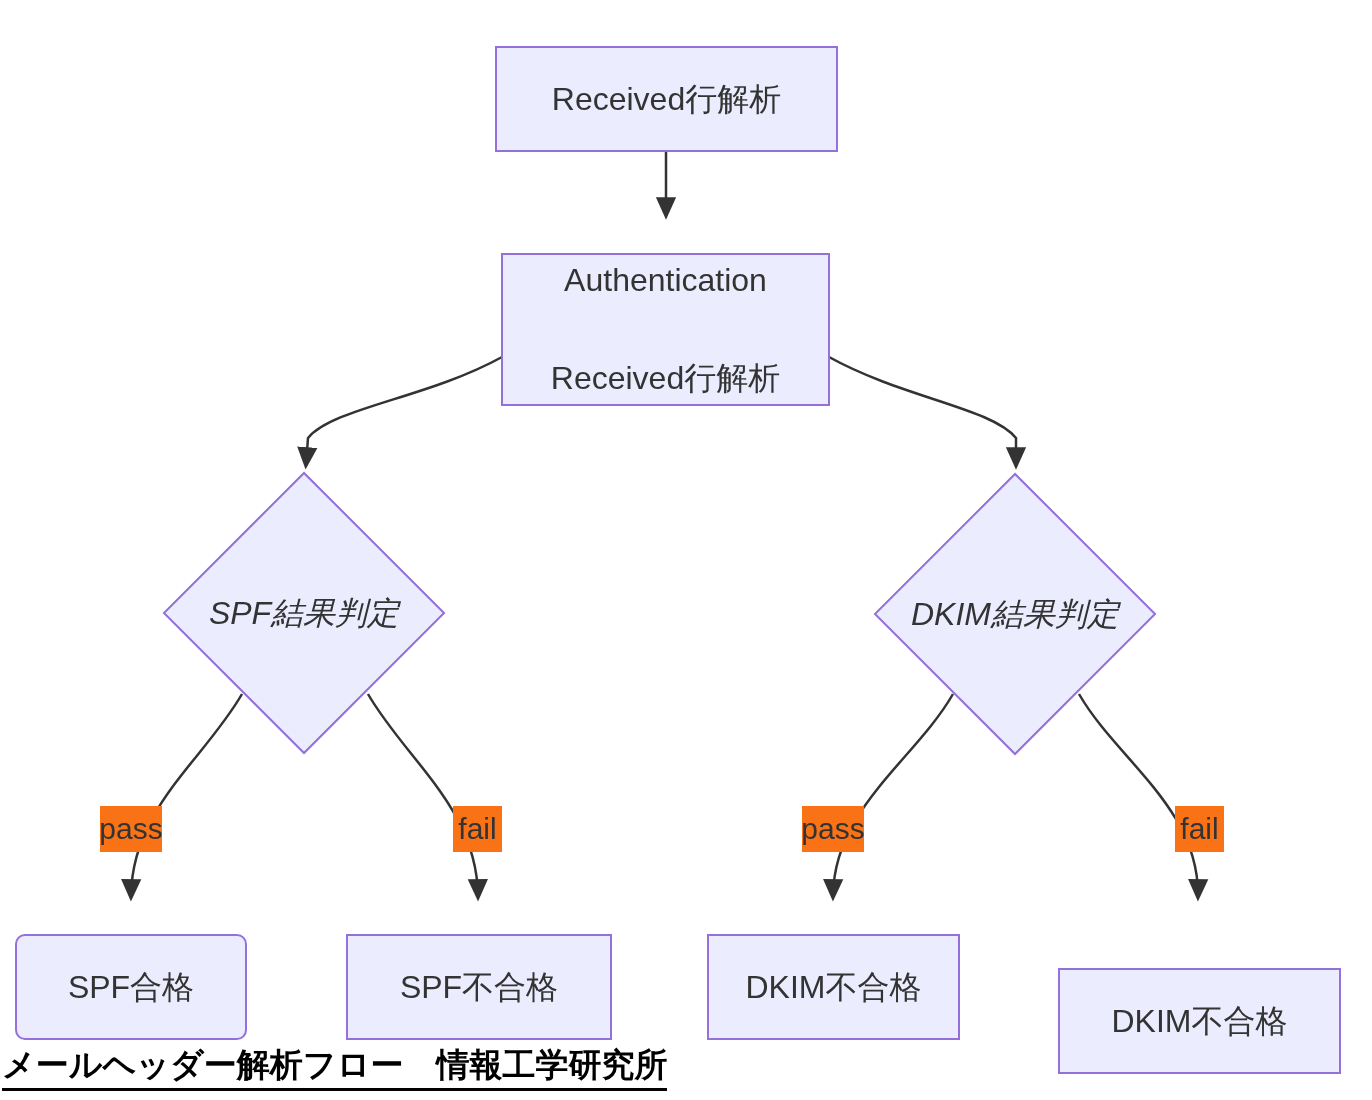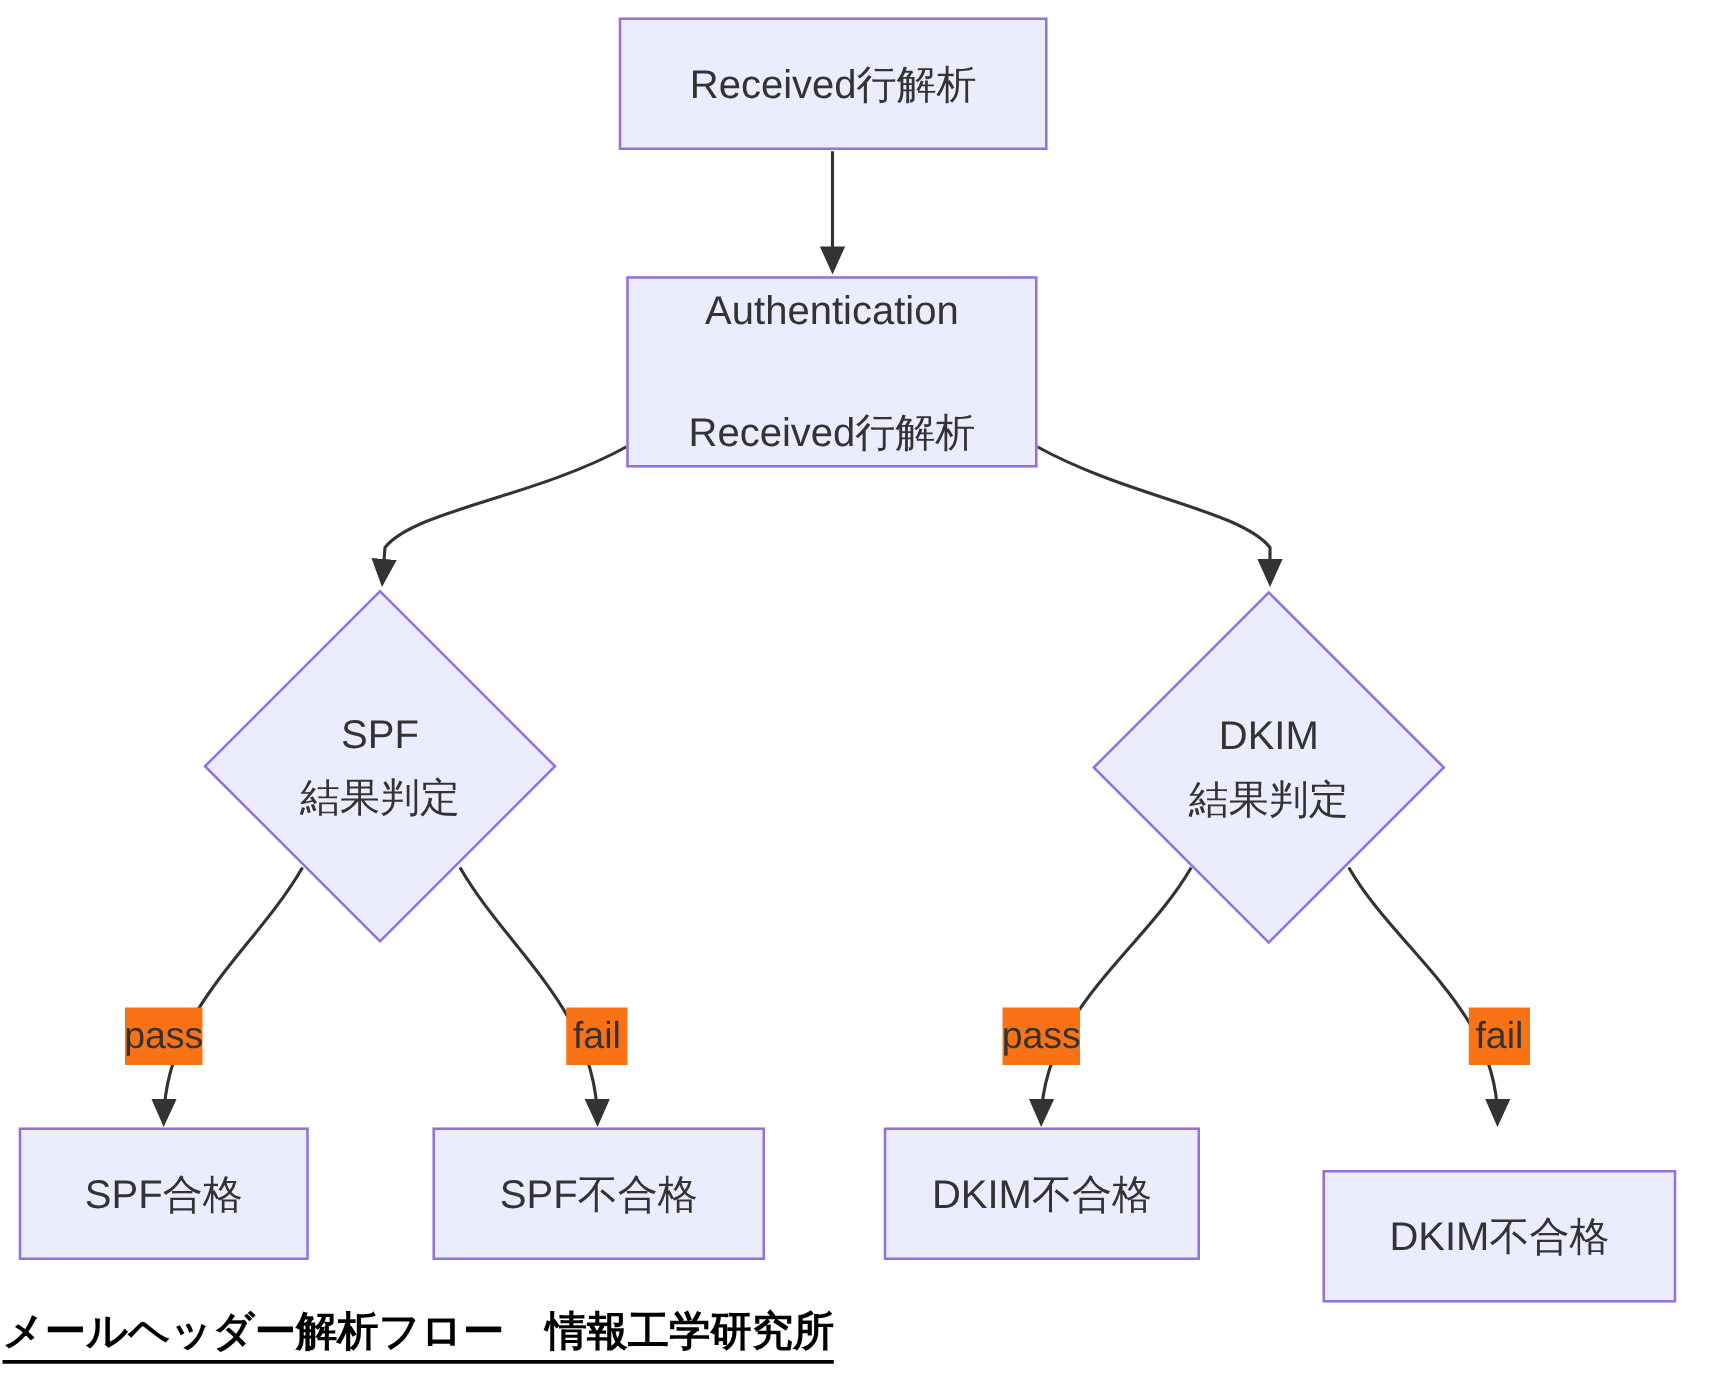--- a/index.html
+++ b/index.html
@@ -21,43 +21,45 @@
     border: 2px solid #9370DB;
     color: #333333;
     display: flex;
     flex-direction: column;
     align-items: center;
     justify-content: center;
     text-align: center;
     font-size: 32px;
     line-height: 51px;
     white-space: nowrap;
+    margin-top: 32px;
   }
 
   .diamond-wrap { position: absolute; width: 200px; height: 200px; }
   .diamond-shape {
     position: absolute;
     inset: 0;
     box-sizing: border-box;
     background: #ECECFF;
     border: 2px solid #9370DB;
     transform: rotate(45deg);
   }
   .diamond-label {
     position: absolute;
     inset: 0;
     display: flex;
-    flex-direction: column;
+    flex-direction: row;
     align-items: center;
     justify-content: center;
     text-align: center;
     color: #333333;
     font-size: 32px;
     line-height: 51px;
     white-space: nowrap;
+    font-style: italic;
   }
 
   .edge-label {
     position: absolute;
     box-sizing: border-box;
     background: #f97316;
     color: #333333;
     font-size: 30px;
     display: flex;
     align-items: center;
@@ -129,21 +131,21 @@
   <div class="edge-label" style="left:453px; top:806px; width:49px; height:46px;">
     <span>fail</span>
   </div>
   <div class="edge-label" style="left:802px; top:806px; width:62px; height:46px;">
     <span>pass</span>
   </div>
   <div class="edge-label" style="left:1175px; top:806px; width:49px; height:46px;">
     <span>fail</span>
   </div>
 
-  <div class="node" style="left:15px; top:902px; width:232px; height:106px;">
+  <div class="node" style="left:15px; top:902px; width:232px; height:106px;border-radius:10px;">
     <span>SPF合格</span>
   </div>
   <div class="node" style="left:346px; top:902px; width:266px; height:106px;">
     <span>SPF不合格</span>
   </div>
   <div class="node" style="left:707px; top:902px; width:253px; height:106px;">
     <span>DKIM不合格</span>
   </div>
   <div class="node" style="left:1058px; top:936px; width:283px; height:106px;">
     <span>DKIM不合格</span>

